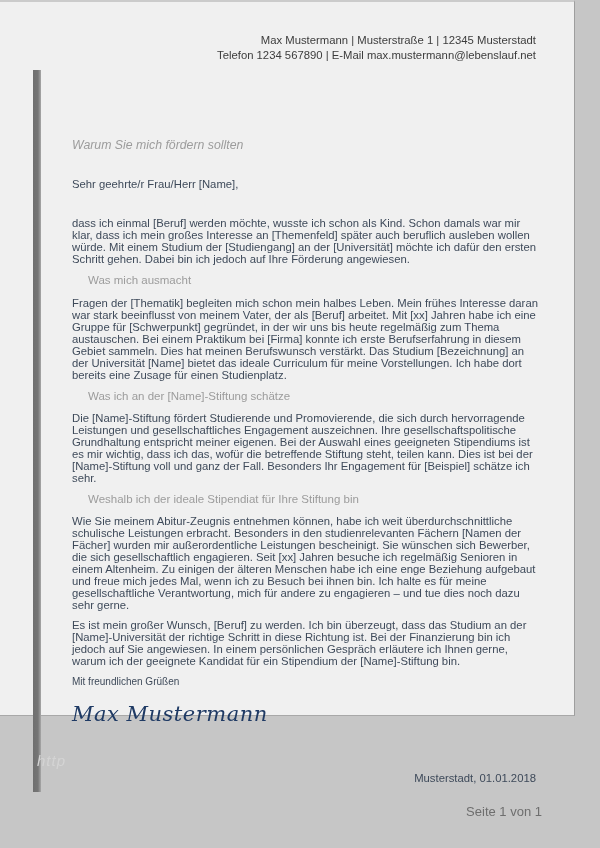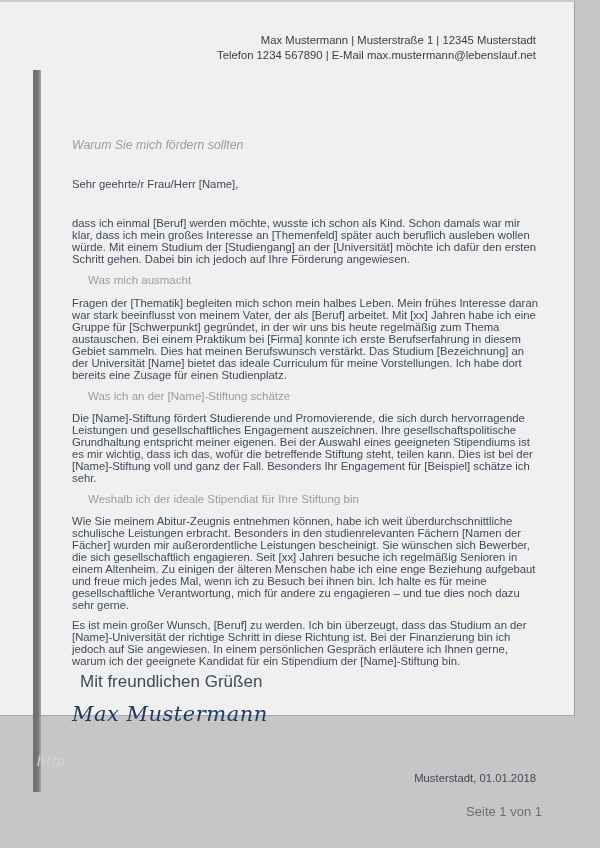--- a/index.html
+++ b/index.html
@@ -57,24 +57,24 @@
     line-height: 12px;
     margin: 0 0 8px 0;
   }
   .sec-heading {
     font-size: 11.5px;
     color: #9c9c9c;
     line-height: 14.3px;
     margin: 0 0 9px 16px;
   }
   .closing {
-    font-size: 17px;
+    font-size: 10px;
     color: #3e4a5a;
     line-height: 14.3px;
-    margin: 8px;
+    margin: 0;
   }
   .signature {
     font-family: "DejaVu Serif", serif;
     font-style: italic;
     font-size: 21px;
     color: #1f3a64;
     margin-top: 13px;
     letter-spacing: 0.5px;
   }
   .dateline {

